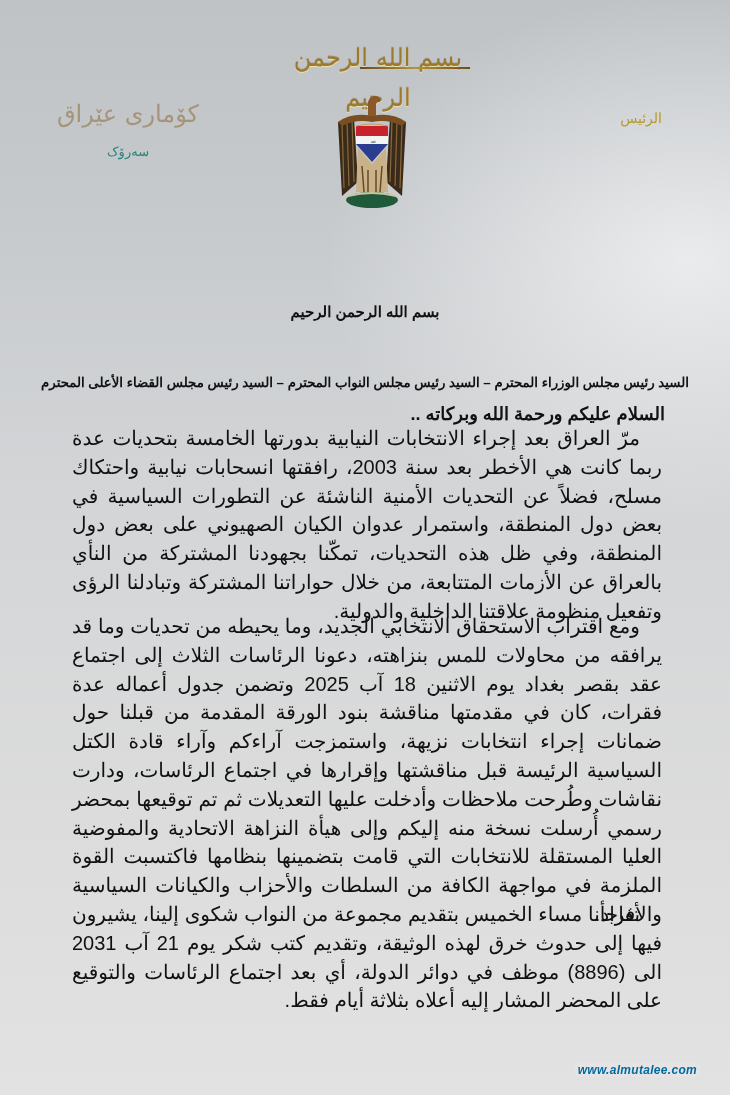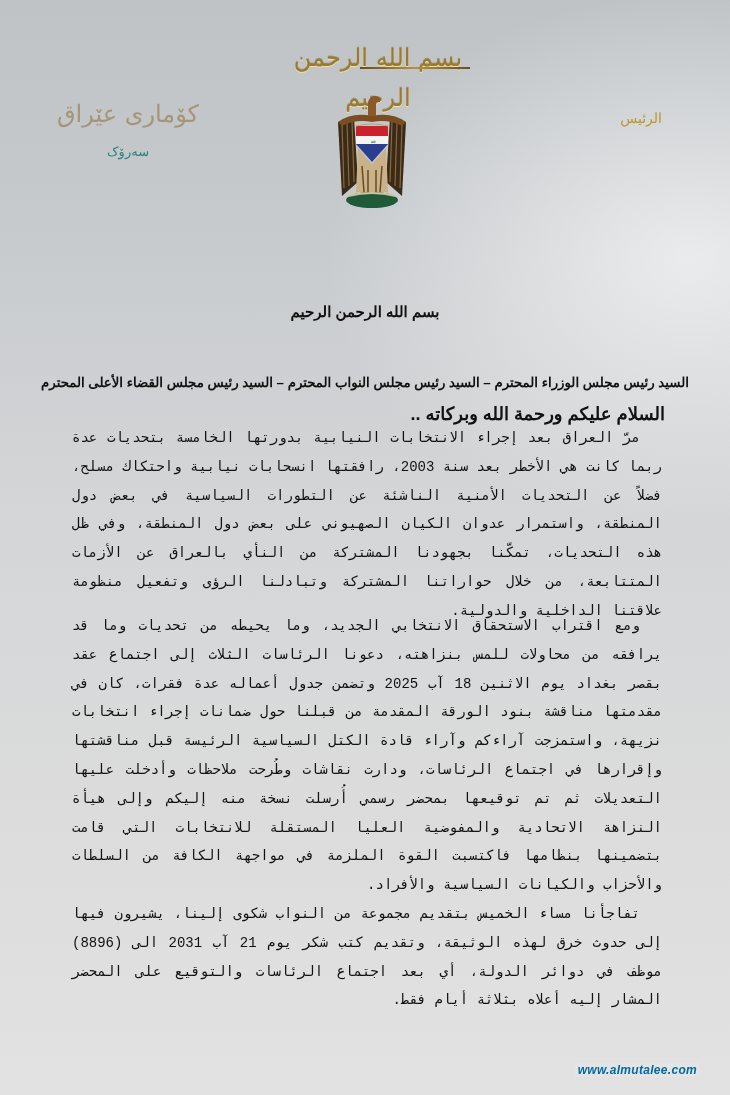--- a/index.html
+++ b/index.html
@@ -39,21 +39,21 @@
   #addressees {
     left: 10px; right: 10px; top: 331px; text-align: center;
     font-family: "Liberation Sans", sans-serif; font-weight: bold; font-size: 13.3px; white-space: nowrap; margin-top: 44px;
   }
   #greeting {
     right: 65px; top: 395px;
     font-family: "Liberation Sans", sans-serif; font-weight: bold; font-size: 18px; margin-top: 8px;
   }
   .para {
     left: 72px; right: 68px;
-    font-family: Liberation Mono, monospace; font-size: 14px; line-height: 28.8px;
+    font-family: Liberation Sans, sans-serif; font-size: 20px; line-height: 28.8px;
     text-align: justify; text-align-last: right;
     text-indent: 22px;
   }
   #para1 { top: 424px; }
   #para2 { top: 612px; }
   #para3 { top: 900px; }
   #watermark {
     position: absolute; right: 30px; top: 1063px;
     font-family: "Liberation Sans", sans-serif; font-weight: bold; font-style: italic;
     font-size: 12px; color: #0369a1; background: rgba(230,230,230,0.6); padding: 0 3px;

